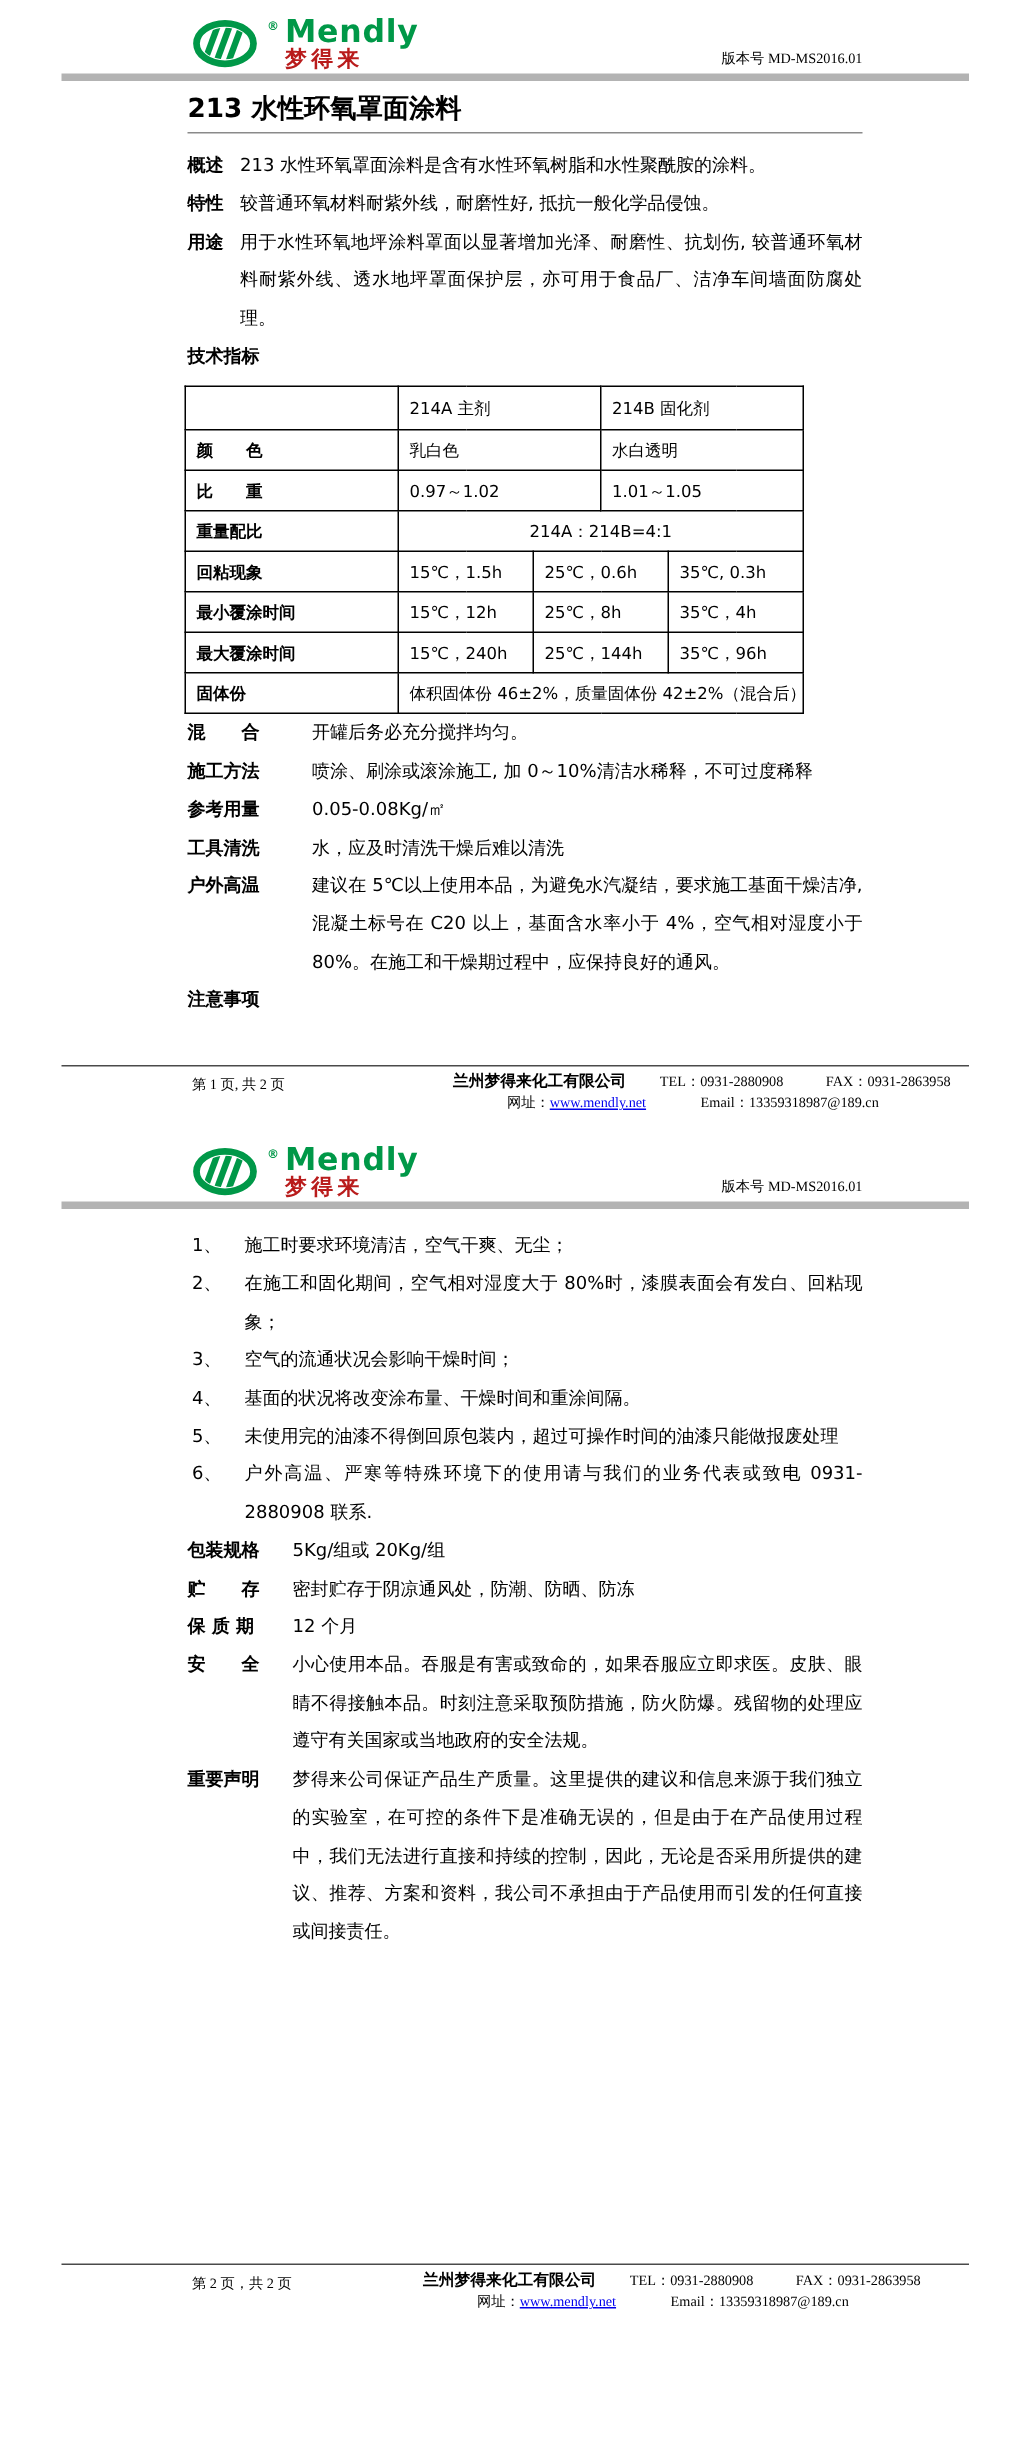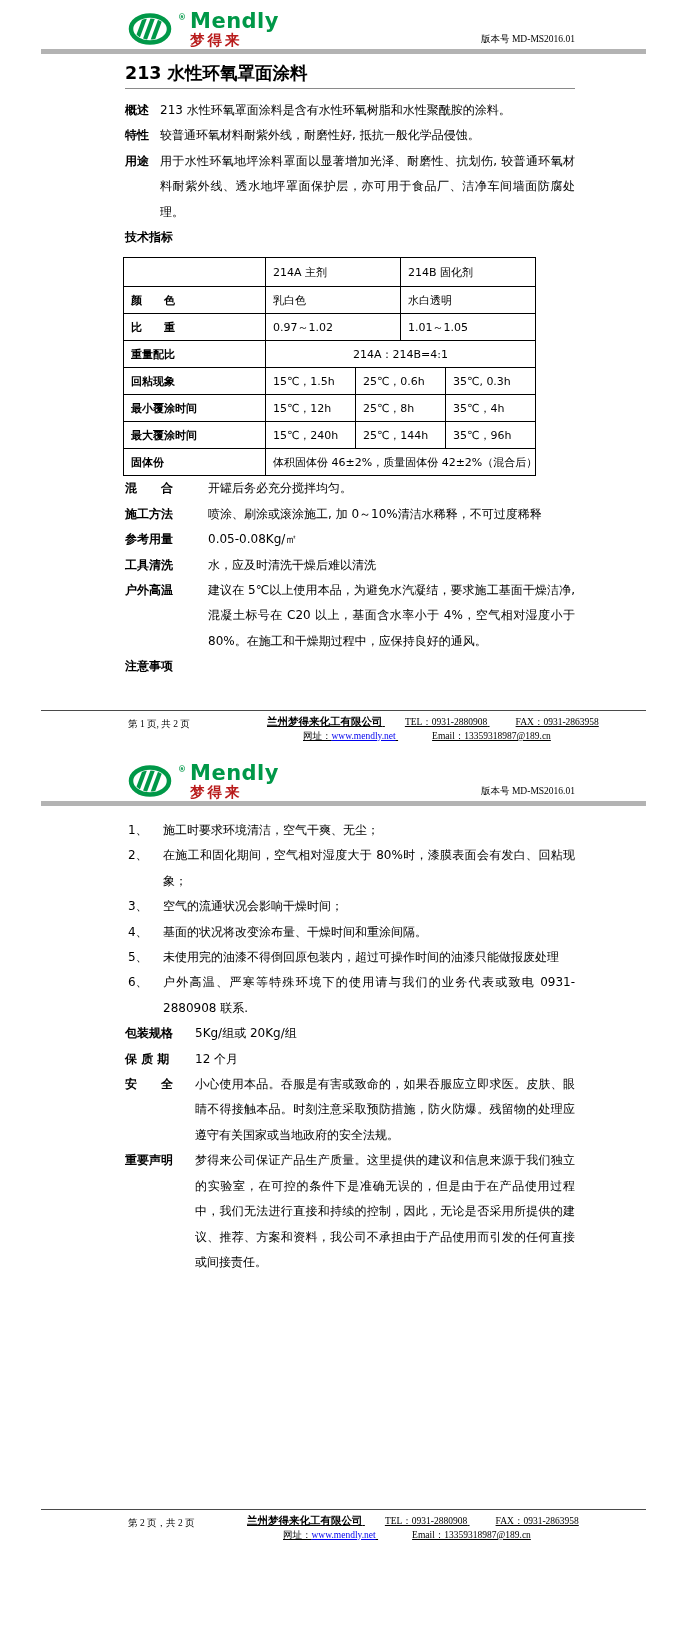--- a/index.html
+++ b/index.html
@@ -48,21 +48,21 @@
   .mt-tech { margin-top:0; }
   .mt-constr { margin-top:34px; }
   .mt-notes { margin-top:5px; }
   .mt-list { margin-top:12px; }
 
   
   .pfoot { position:absolute; left:41px; right:41px; border-top:1.5px solid #4a4a4a;
            padding-top:4px; font-family:"Liberation Serif", serif; font-size:9.5px;
            line-height:13px; display:flex; }
   .pfoot .pnum { flex:none; margin-left:87px; width:95px; padding-top:3px; }
-  .pfoot .company { margin-left:24px;text-decoration:underline; }
+  .pfoot .company { margin-left:59px; }
   .pfoot .co-name { font-weight:bold; font-size:10.5px; font-family:"DejaVu Sans", sans-serif; }
   .pfoot .tel { margin-left:20px; }
   .pfoot .fax { margin-left:26px; }
   .pfoot .row2 { margin-left:36px; margin-top:1px; }
   .pfoot .email { margin-left:34px; }
   a.weblink { color:#0000ee; text-decoration:underline; }
   .pf-1 { top:710px;gap:20px; }
   .pf-2 { top:757px; }
 </style>
 </head>
@@ -260,20 +260,24 @@
       <div class="n-row">
         <span class="num">6、</span>
         <p class="txt">户外高温、严寒等特殊环境下的使用请与我们的业务代表或致电 0931-2880908 联系.</p>
       </div>
 
       <div class="c-row c2-row">
         <span class="lbl">包装规格</span>
         <p class="txt">5Kg/组或 20Kg/组</p>
       </div>
       <div class="c-row c2-row">
+        <span class="lbl">贮　　存</span>
+        <p class="txt">密封贮存于阴凉通风处，防潮、防晒、防冻</p>
+      </div>
+      <div class="c-row c2-row">
         <span class="lbl">保 质 期</span>
         <p class="txt">12 个月</p>
       </div>
       <div class="c-row c2-row">
         <span class="lbl">安　　全</span>
         <p class="txt">小心使用本品。吞服是有害或致命的，如果吞服应立即求医。皮肤、眼睛不得接触本品。时刻注意采取预防措施，防火防爆。残留物的处理应遵守有关国家或当地政府的安全法规。</p>
       </div>
       <div class="c-row c2-row">
         <span class="lbl">重要声明</span>
         <p class="txt">梦得来公司保证产品生产质量。这里提供的建议和信息来源于我们独立的实验室，在可控的条件下是准确无误的，但是由于在产品使用过程中，我们无法进行直接和持续的控制，因此，无论是否采用所提供的建议、推荐、方案和资料，我公司不承担由于产品使用而引发的任何直接或间接责任。</p>

